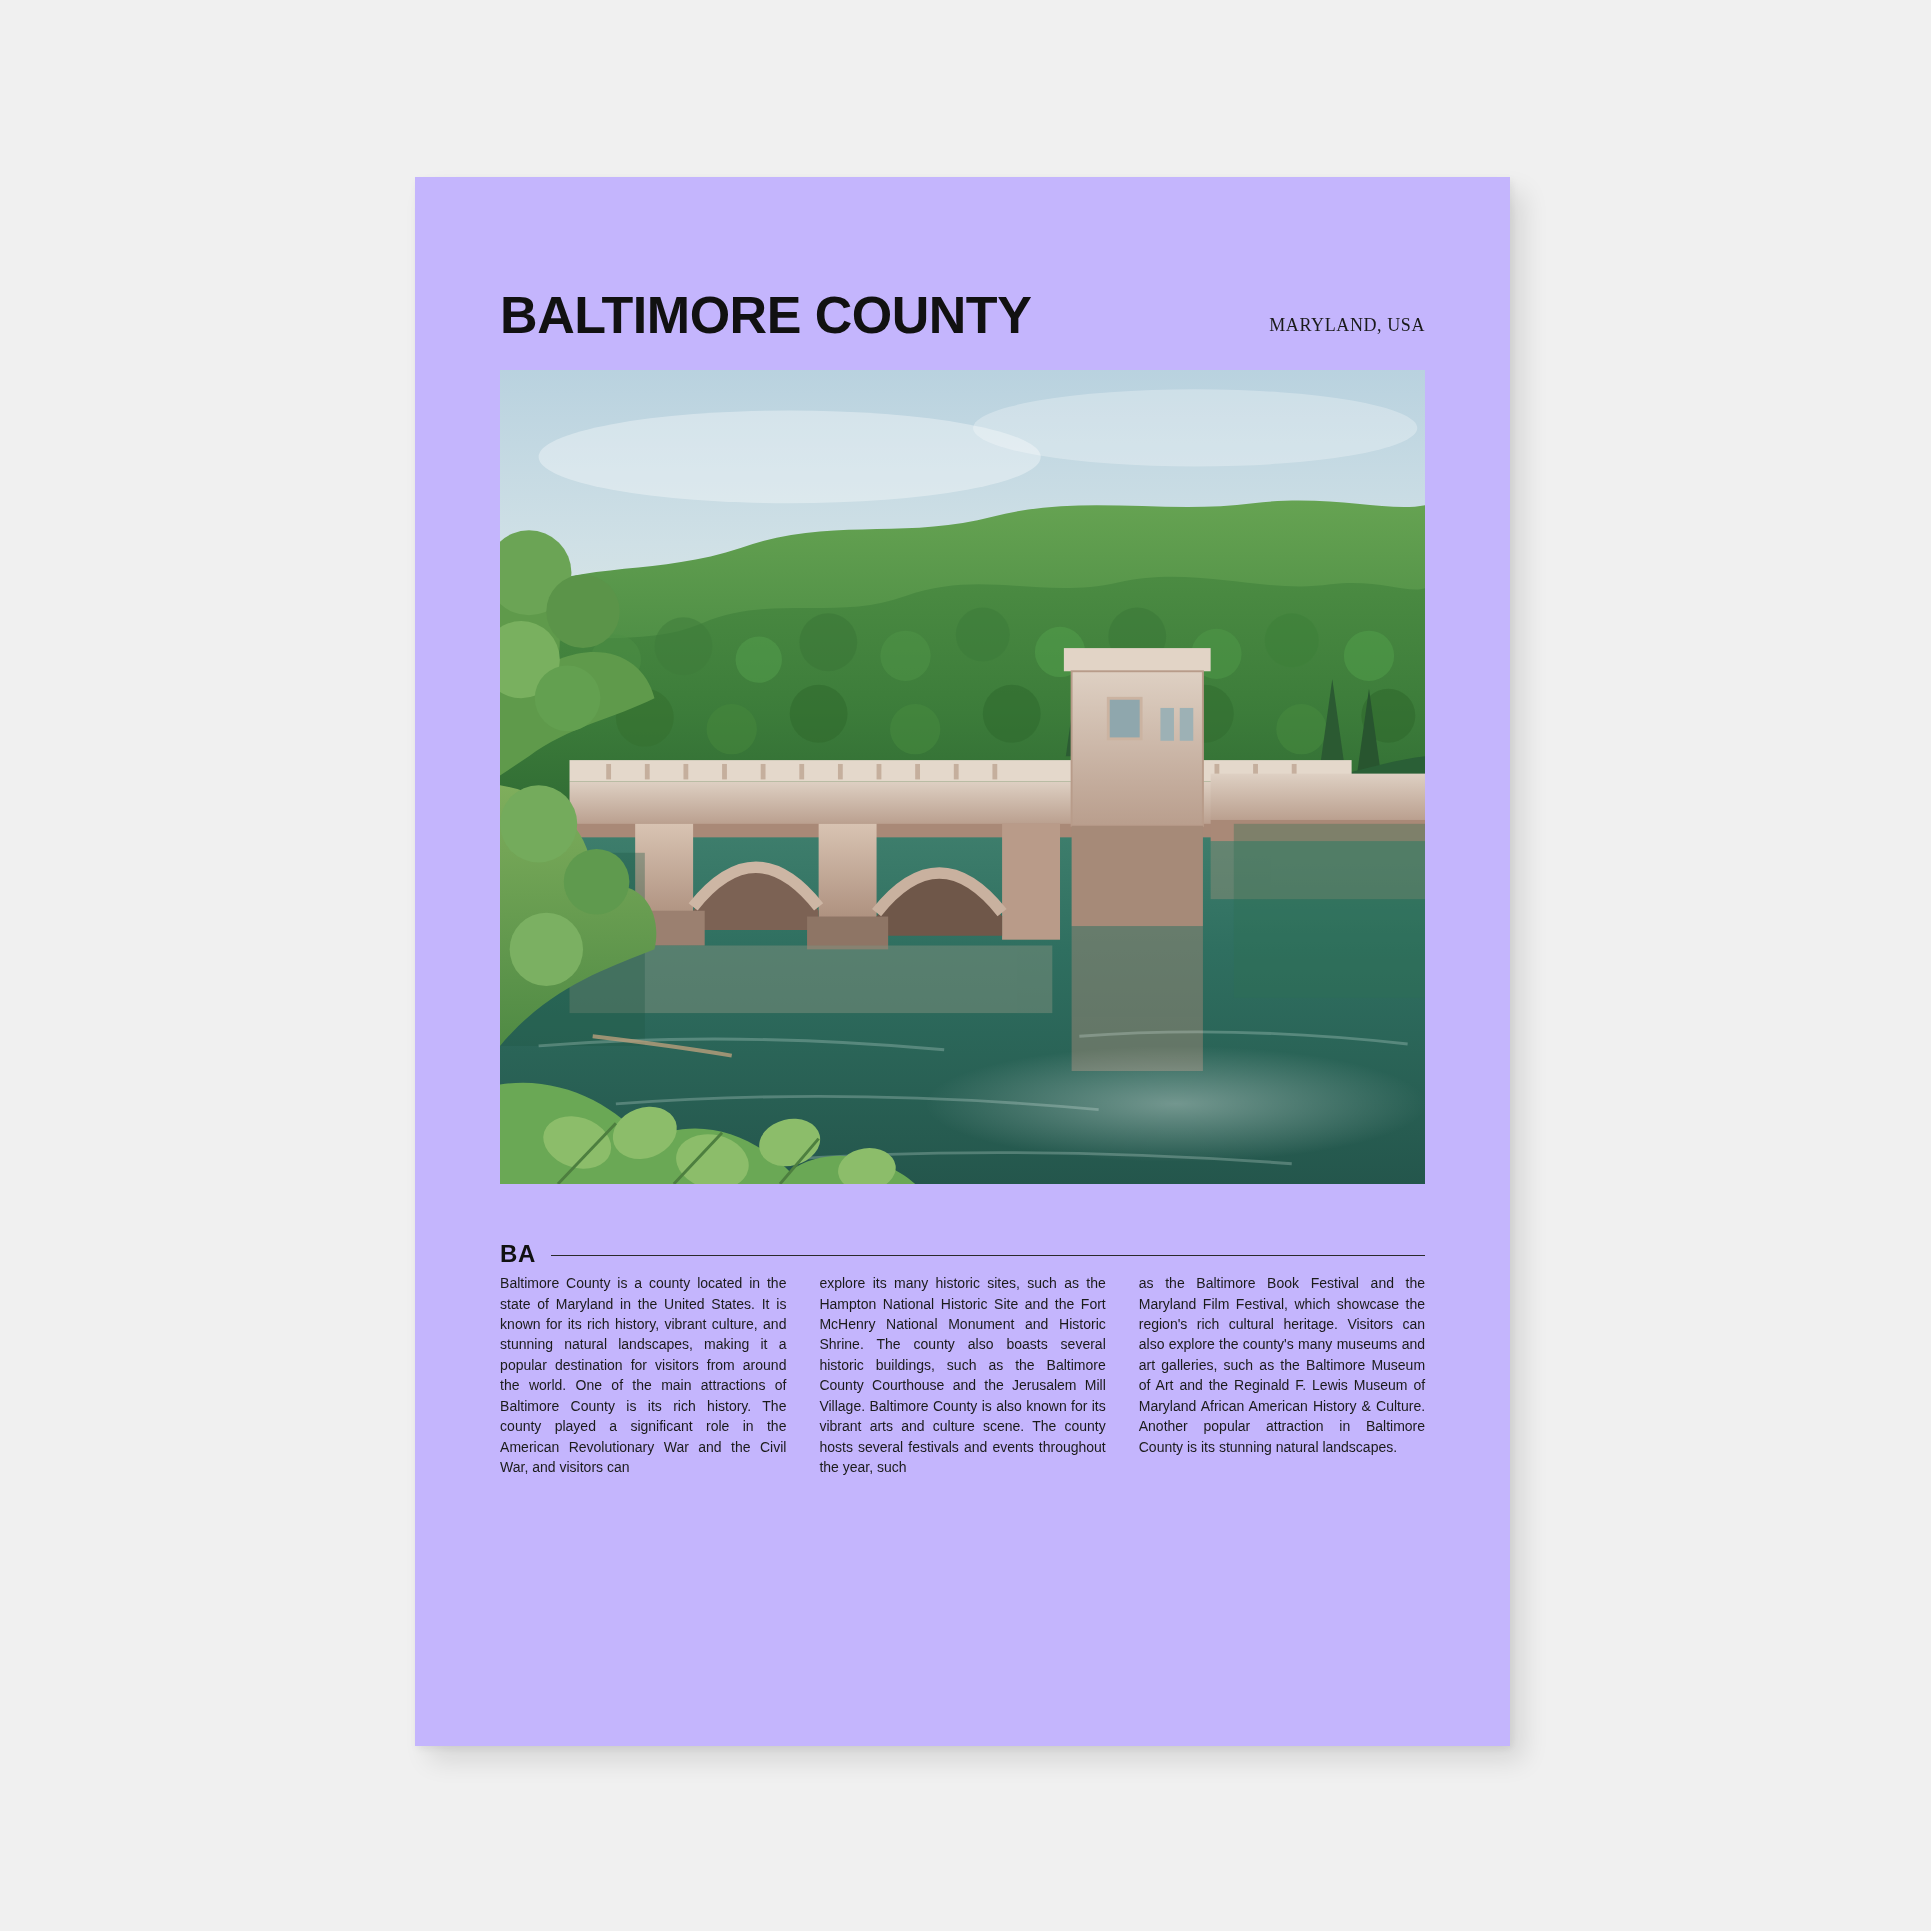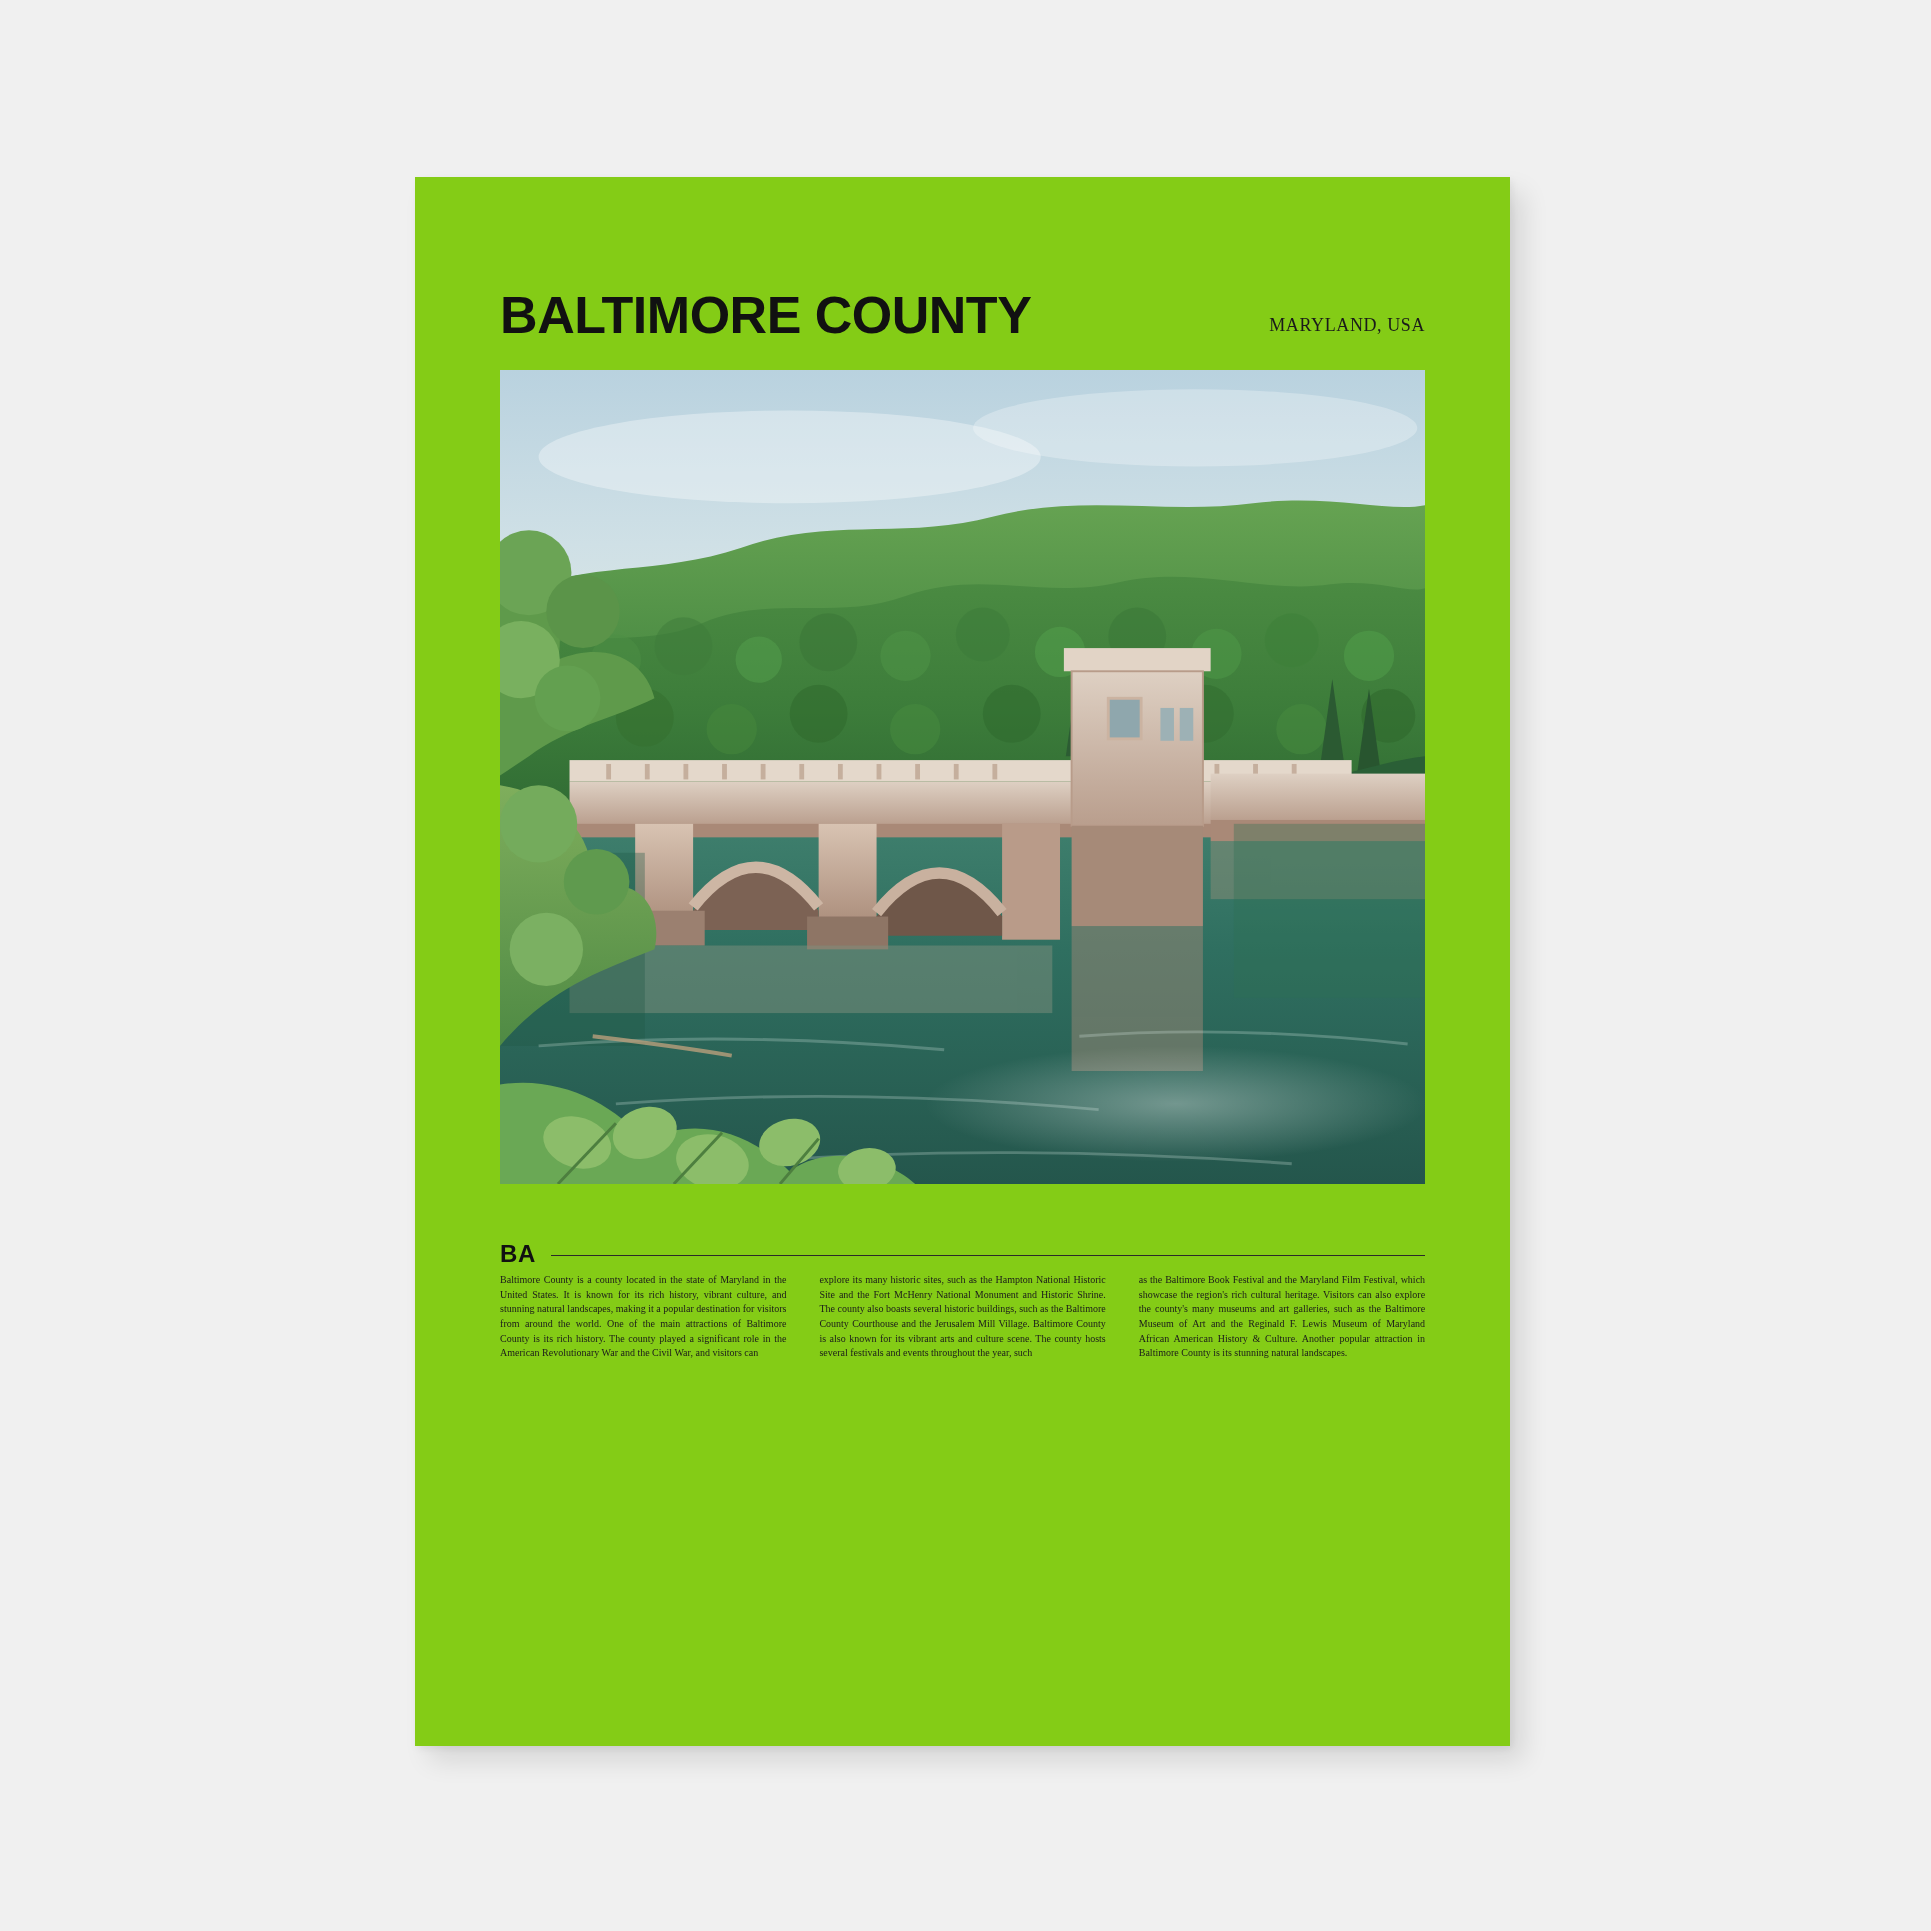--- a/index.html
+++ b/index.html
@@ -21,21 +21,21 @@
   .poster-wrap {
     position: relative;
     width: 1095px;
     height: 1569px;
     margin-left: -5.8px;
     margin-top: -7.7px;
   }
   .poster {
     position: absolute;
     inset: 0;
-    background: #84cc16;
+    background: #c4b5fd;
     box-shadow: 13.5px 15.4px 25px rgba(0,0,0,0.11), 1.9px 2.9px 7.7px rgba(0,0,0,0.06);
   }
 
   
   .header {
     position: absolute;
     left: 85px;
     right: 85px;
     top: 104px;
     height: 60px;
@@ -103,22 +103,22 @@
   .columns {
     position: absolute;
     left: 85px;
     right: 85px;
     top: 1096px;
     display: flex;
     gap: 33px;
   }
   .col {
     flex: 1;
-    font-family: Liberation Serif, serif;
-    font-size: 10px;
+    font-family: Liberation Sans, sans-serif;
+    font-size: 14px;
     line-height: 1.46;
     color: #1b1b1b;
     text-align: justify;
     text-justify: inter-word;
     hyphens: auto;
   }
 </style>
 </head>
 <body>
 

